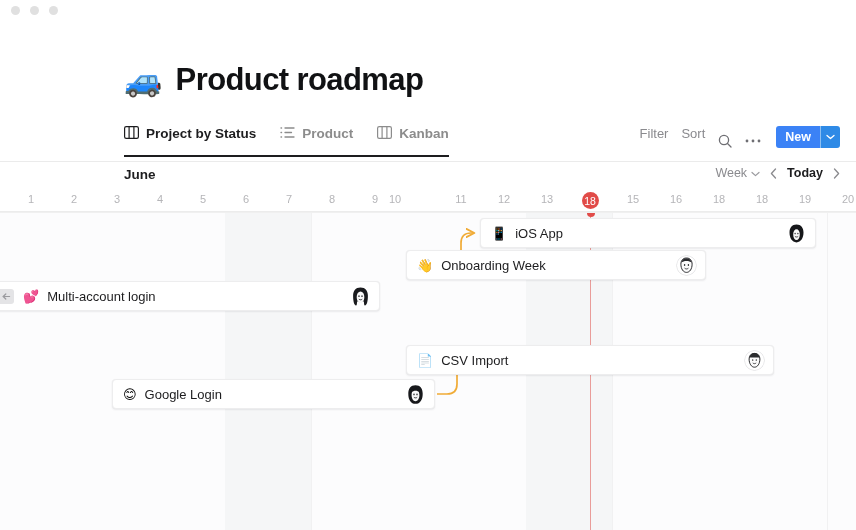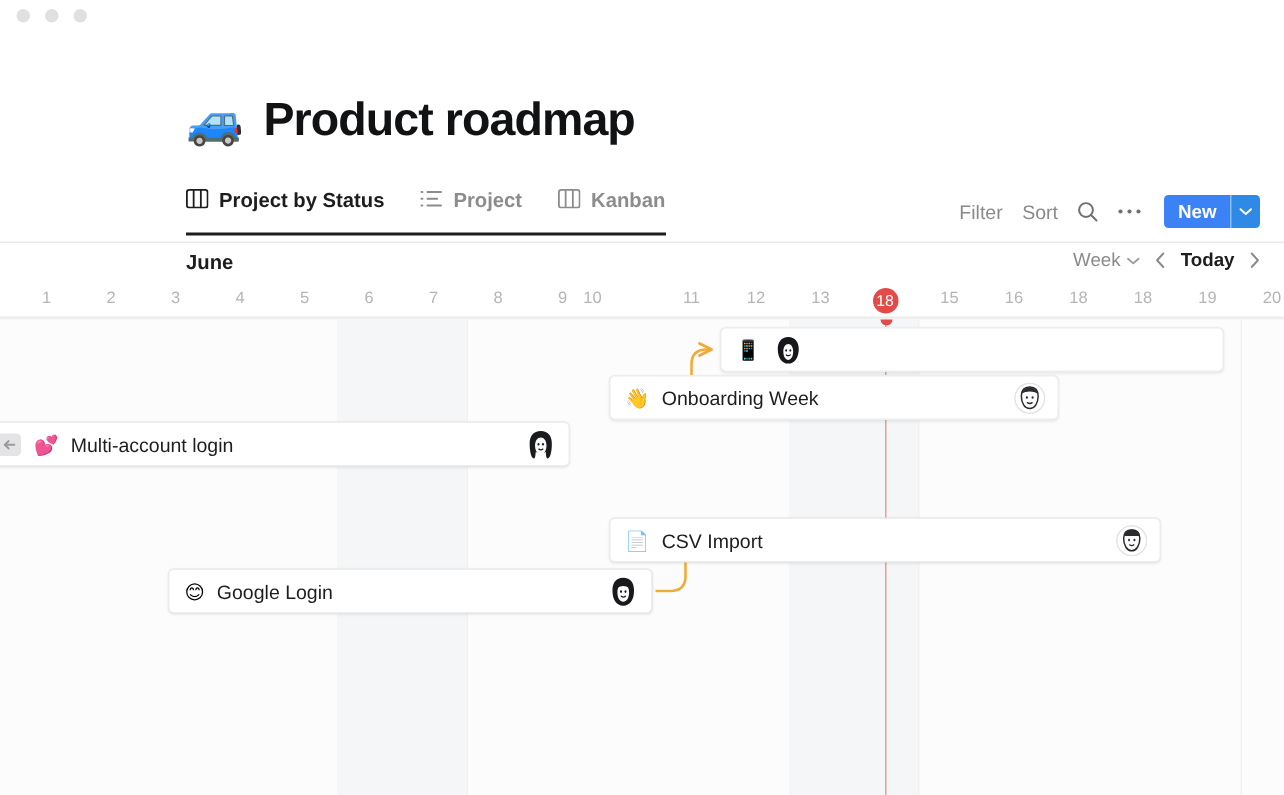--- a/index.html
+++ b/index.html
@@ -48,21 +48,21 @@
   }
   .tab.active { color: #1d1d1f; }
   .tab-underline {
     position: absolute; bottom: -1px; height: 2px; background: #1d1d1f;
   }
   .ic { display: inline-block; }
 
   
   #toolbar {
     position: absolute; right: 16px; top: 0;
-    display: flex; align-items: center; gap: 13px; height: 30px;
+    display: flex; gap: 13px; height: 30px;
   }
   .tb-text {
     font-size: 13px; color: #8a8a8e; cursor: pointer; font-weight: normal;
   }
   .tb-icon { cursor: pointer; display: flex; align-items: center; }
   #new-group {
     display: flex; align-items: stretch; height: 22px;
     border-radius: 3px; overflow: hidden; margin-left: 2px;
   }
   #new-button {
@@ -202,21 +202,21 @@
           <g stroke="#8c8c8c" stroke-width="1.3" stroke-linecap="round">
             <line x1="5" y1="2" x2="14" y2="2"></line>
             <line x1="5" y1="6.5" x2="11.5" y2="6.5"></line>
             <line x1="5" y1="11" x2="14" y2="11"></line>
             <line x1="1" y1="2" x2="1.6" y2="2"></line>
             <line x1="1" y1="6.5" x2="1.6" y2="6.5"></line>
             <line x1="1" y1="11" x2="1.6" y2="11"></line>
           </g>
         </svg>
       </span>
-      <span>Project</span>
+      <span>Product</span>
     </div>
 
     <div class="tab">
       <span class="ic">
         <svg width="15" height="13" viewBox="0 0 15 13">
           <rect x="0.6" y="0.6" width="13.8" height="11.8" rx="1.6" fill="none" stroke="#8c8c8c" stroke-width="1.2"></rect>
           <line x1="5.1" y1="0.6" x2="5.1" y2="12.4" stroke="#8c8c8c" stroke-width="1.2"></line>
           <line x1="9.9" y1="0.6" x2="9.9" y2="12.4" stroke="#8c8c8c" stroke-width="1.2"></line>
         </svg>
       </span>
@@ -313,20 +313,21 @@
       <path d="M0.5,0.6 L5.2,3 L0.5,5.4" fill="none" stroke="#f0ab36" stroke-width="1.1" stroke-linecap="round" stroke-linejoin="round"></path>
     </marker>
   </defs>
   <path d="M461,52 L461,30 Q461,20 471,20 L474,20" fill="none" stroke="#f0ab36" stroke-width="1.7" marker-end="url(#arw)"></path>
   <path d="M437,181 L447,181 Q457,181 457,171 L457,147" fill="none" stroke="#f0ab36" stroke-width="1.7"></path>
 </svg>
 <div id="today-line" style="left: 590px; background: rgb(233, 156, 153);"></div>
     <div id="today-dot" style="left: 590px; background: rgb(225, 75, 72);"></div>
     <div class="card" style="left: 480px; top: 5px; width: 336px;">
       <span class="card-emoji">📱</span>
+      <span class="card-title">iOS App</span>
       <span class="avatar">
         <svg width="21" height="21" viewBox="0 0 21 21">
           <circle cx="10.5" cy="10.5" r="10.5" fill="#fff"></circle>
       <path d="M10.5 1.6c4.6 0 7 3.4 7 8 0 5.4-2.6 9.8-7 9.8S3.5 15 3.5 9.6c0-4.6 2.4-8 7-8z" fill="#16171a"></path>
       <path d="M10.5 6.3c1.9 0 3.3 2 3.3 5.1 0 3.4-1.5 5.6-3.3 5.6S7.2 14.8 7.2 11.4c0-3.1 1.4-5.1 3.3-5.1z" fill="#fafafa"></path>
       <ellipse cx="9.1" cy="10.6" rx=".6" ry=".8" fill="#16171a"></ellipse>
       <ellipse cx="11.9" cy="10.6" rx=".6" ry=".8" fill="#16171a"></ellipse>
       <path d="M9.2 13.6c.8.6 2 .6 2.7 0" stroke="#16171a" stroke-width=".8" fill="none" stroke-linecap="round"></path>
         </svg>
       </span>

